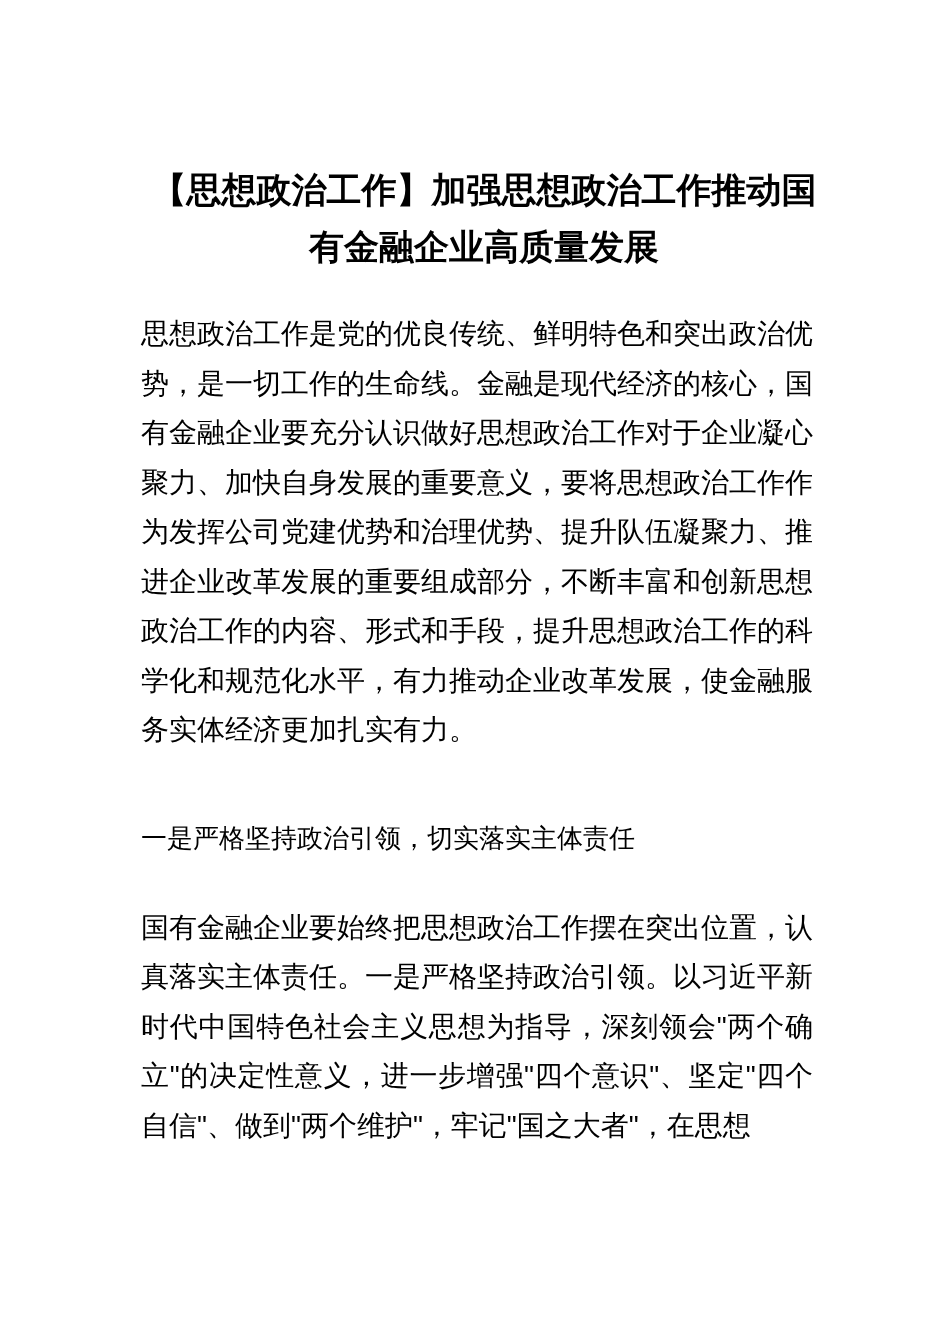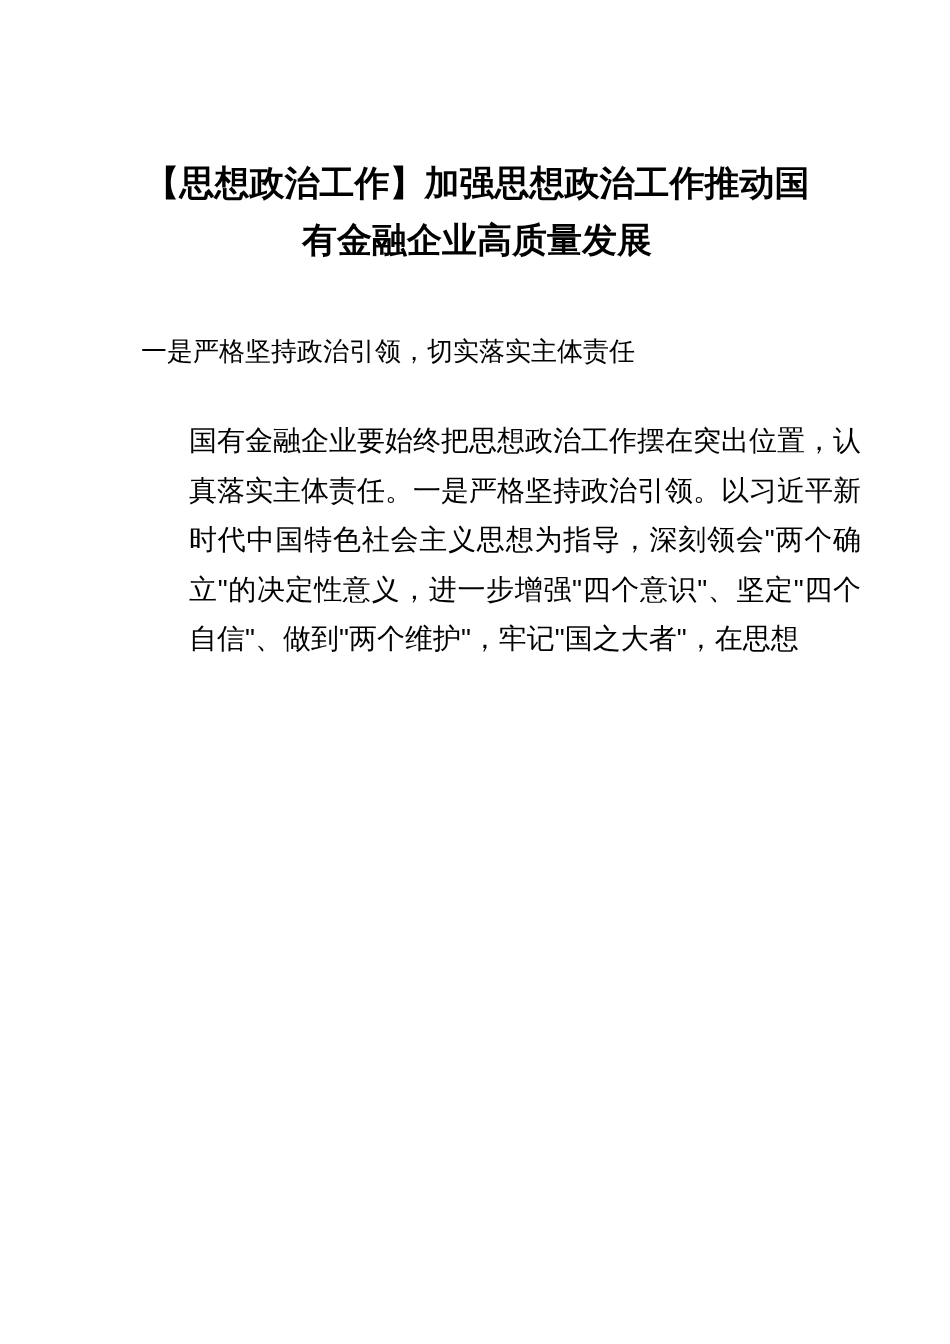--- a/index.html
+++ b/index.html
@@ -13,21 +13,21 @@
     height: 1344px;
     margin: 0 auto;
     background: #ffffff;
     overflow: hidden;
     box-sizing: border-box;
     padding: 154px 137px 0 141px;
     font-family: "Liberation Sans", "DejaVu Sans", sans-serif;
     color: #000000;
   }
   .doc-title {
-    margin: 0;
+    margin: 7px;
     width: 672px;
     font-size: 35px;
     line-height: 57px;
     font-weight: 700;
     text-align: center;
     letter-spacing: 0;
   }
   .para {
     margin: 0;
     width: 672px;
@@ -44,26 +44,26 @@
   .section-heading {
     margin: 63px 0 0 0;
     width: 672px;
     font-size: 26px;
     line-height: 40px;
     font-weight: 400;
     text-align: left;
   }
   .para.section {
     margin-top: 45px;
-    margin-left: 48px;
   }
 </style>
 </head>
 <body>
 
 <div class="page">
   <h1 class="doc-title">【思想政治工作】加强思想政治工作推动国有金融企业高质量发展</h1>
 
+  <p class="para intro">思想政治工作是党的优良传统、鲜明特色和突出政治优势，是一切工作的生命线。金融是现代经济的核心，国有金融企业要充分认识做好思想政治工作对于企业凝心聚力、加快自身发展的重要意义，要将思想政治工作作为发挥公司党建优势和治理优势、提升队伍凝聚力、推进企业改革发展的重要组成部分，不断丰富和创新思想政治工作的内容、形式和手段，提升思想政治工作的科学化和规范化水平，有力推动企业改革发展，使金融服务实体经济更加扎实有力。</p>
 
   <h2 class="section-heading">一是严格坚持政治引领，切实落实主体责任</h2>
 
   <p class="para section">国有金融企业要始终把思想政治工作摆在突出位置，认真落实主体责任。一是严格坚持政治引领。以习近平新时代中国特色社会主义思想为指导，深刻领会"两个确立"的决定性意义，进一步增强"四个意识"、坚定"四个自信"、做到"两个维护"，牢记"国之大者"，在思想</p>
 </div>
 
 </body></html>

